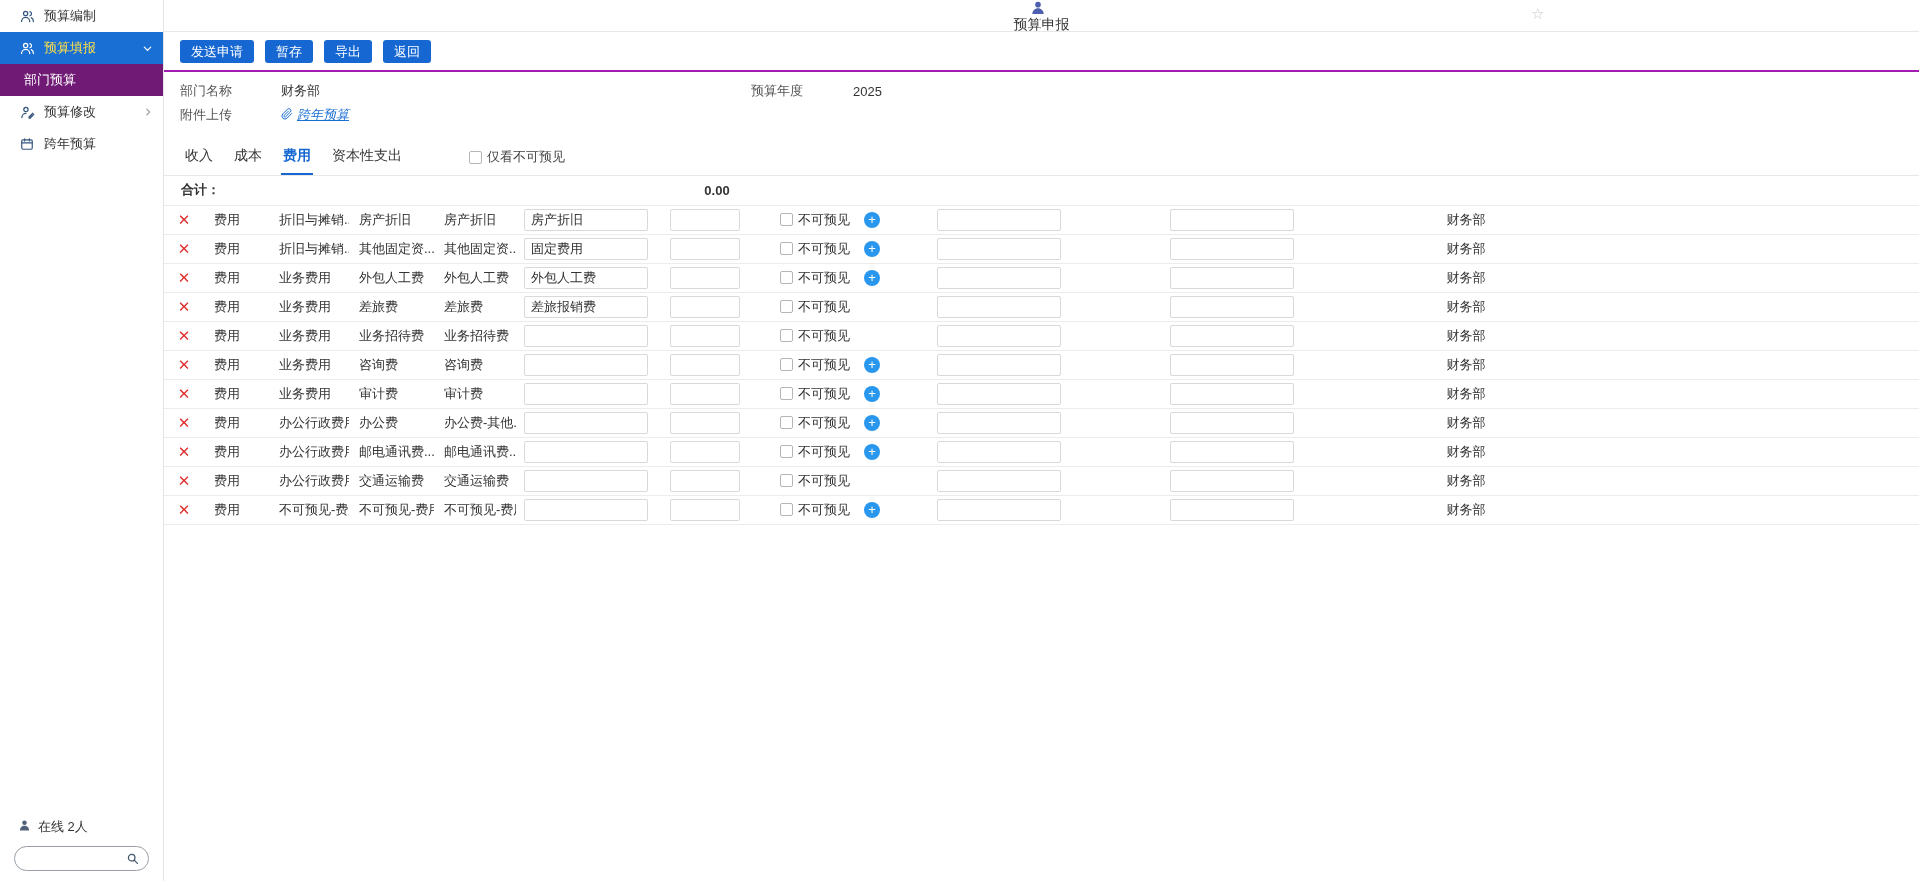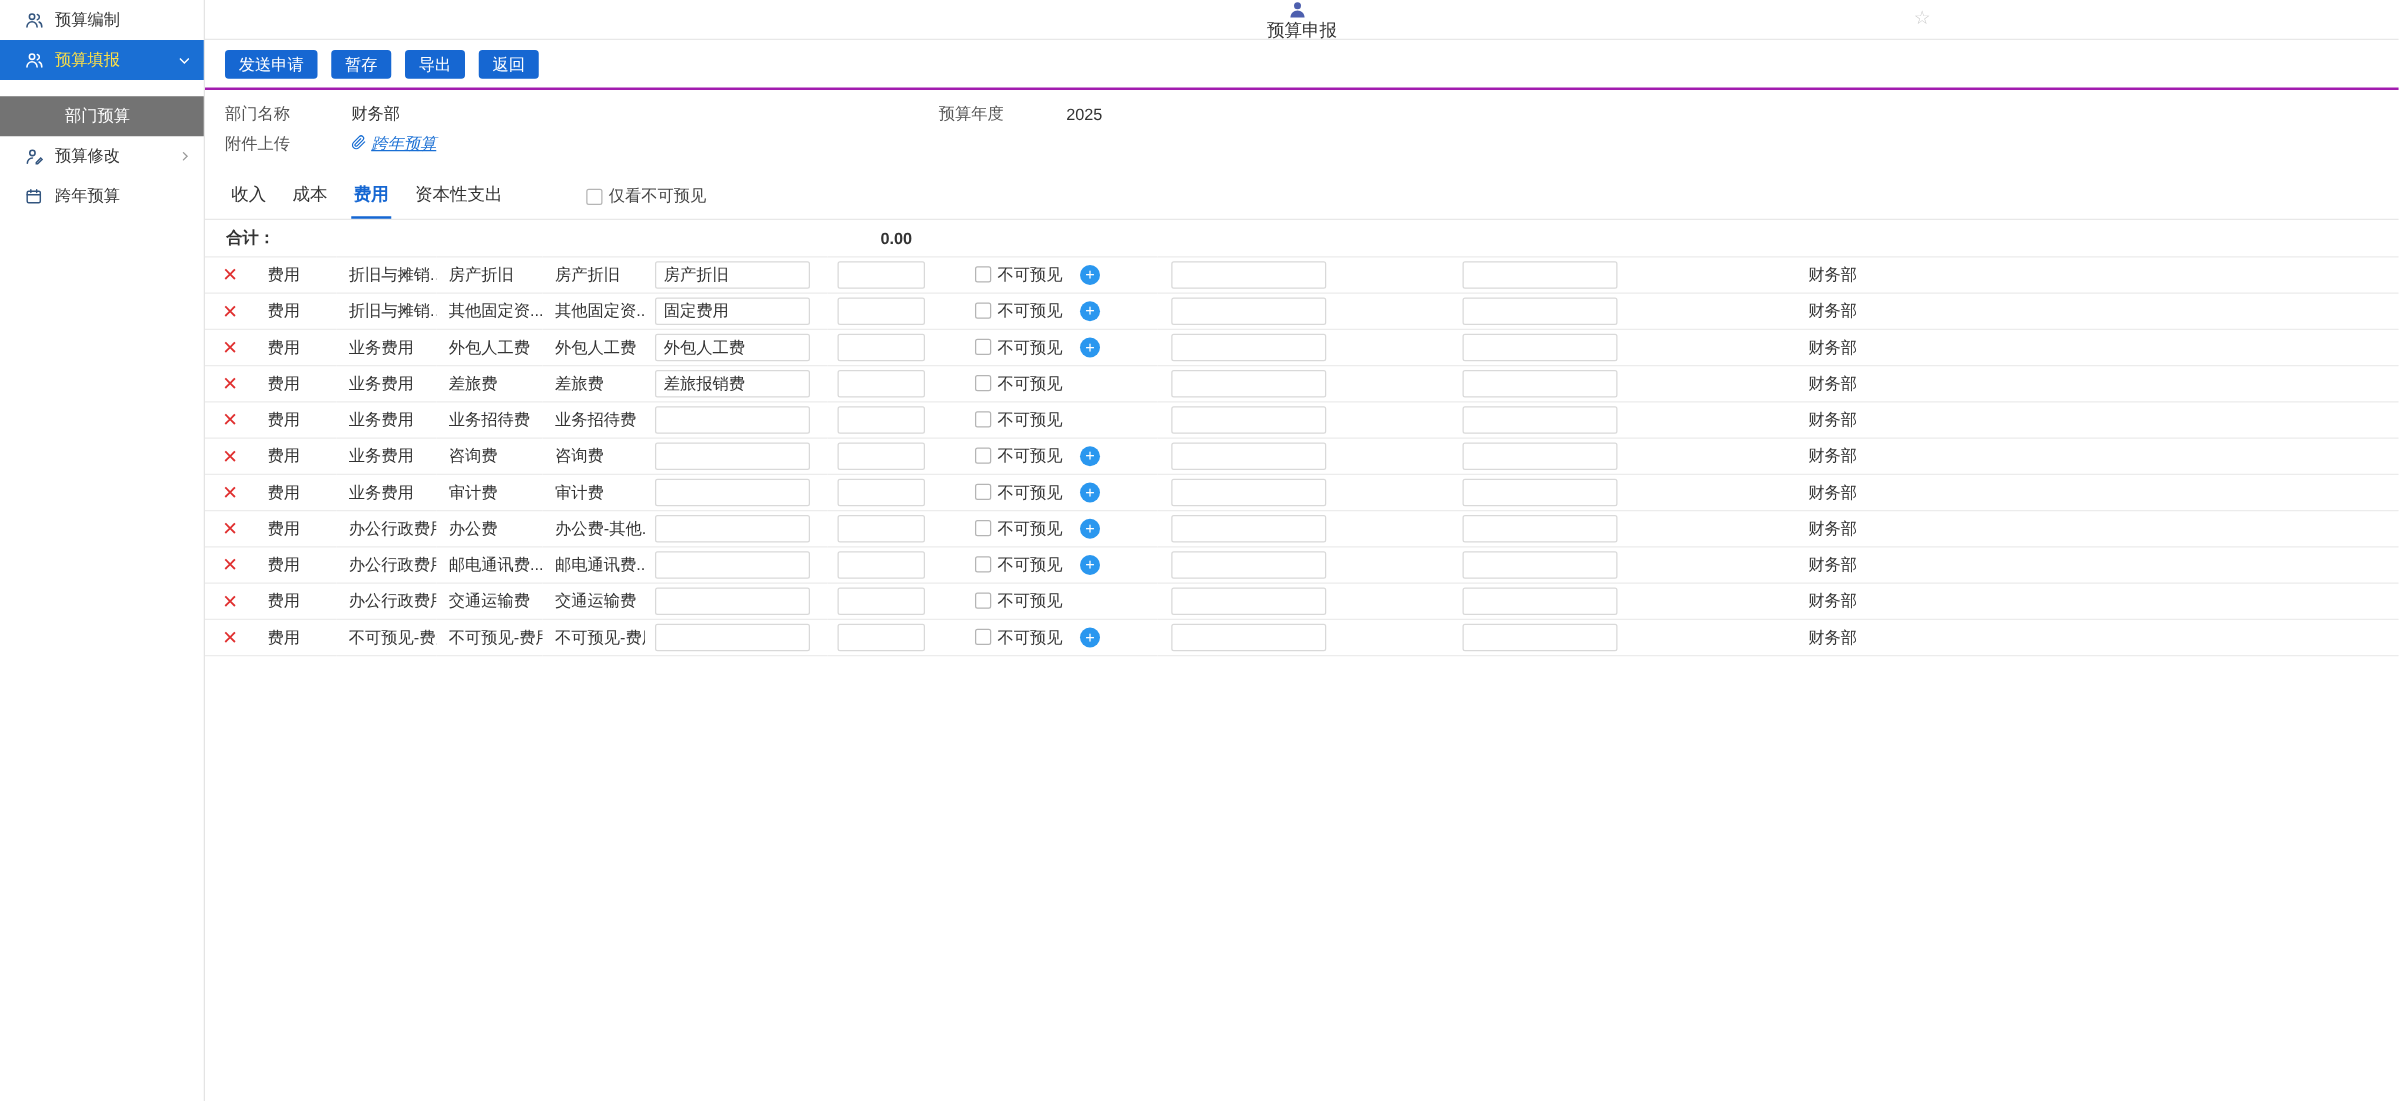--- a/index.html
+++ b/index.html
@@ -10,21 +10,21 @@
   }
   .app { display:flex; width:1919px; height:881px; }
 
   
   .sidebar { width:164px; flex:0 0 164px; border-right:1px solid #e4e4e4; position:relative; background:#fff; }
   .nav-item { height:32px; display:flex; align-items:center; padding:0 10px 0 20px; cursor:pointer; color:#333; font-size:13px; }
   .nav-item .nav-icon { width:15px; height:15px; margin-right:9px; display:inline-flex; align-items:center; }
   .nav-item .nav-label { flex:1; white-space:nowrap; }
   .nav-item .nav-chevron { margin-left:auto; display:inline-flex; }
   .nav-item.active { background:#1a6fd4; color:#fde047; }
-  .nav-item.child { padding-left:52px; background:#737373; color:#fff;margin-top:13px; }
+  .nav-item.child { padding-left:24px; background:#701a75; color:#fff; }
   .sidebar-bottom { position:absolute; left:0; right:0; bottom:10px; padding:0 14px; }
   .online-row { display:flex; align-items:center; gap:7px; margin-bottom:10px; padding-left:4px; }
   .search-box { height:25px; border:1px solid #9aa0a6; border-radius:13px; display:flex; align-items:center; padding:0 9px; background:#fff; }
   .search-box input { border:none; outline:none; flex:1; min-width:0; font-size:12px; font-family:inherit; background:transparent; }
   .search-box .search-glyph { display:inline-flex; }
 
   
   .main { flex:1; position:relative; min-width:0; }
   .titlebar { height:32px; border-bottom:1px solid #e8e8e8; display:flex; align-items:center; padding:0 16px; position:relative;flex-direction:column; }
   .titlebar .title-icon { display:inline-flex; margin-right:7px; }
@@ -134,20 +134,40 @@
     <div class="nav-item">
       <span class="nav-icon">
         <svg width="14" height="14" viewBox="0 0 24 24" fill="none" stroke="#33557f" stroke-width="2" stroke-linecap="round">
             <rect x="3" y="5" width="18" height="16" rx="2"></rect>
             <path d="M3 10h18M8 3v4M16 3v4"></path>
           </svg>
       </span>
       <span class="nav-label">跨年预算</span>
     </div>
 
+    <div class="sidebar-bottom">
+      <div class="online-row">
+        <span>
+          <svg width="13" height="13" viewBox="0 0 24 24" fill="#4f6078">
+              <circle cx="12" cy="7" r="4.2"></circle>
+              <path d="M3.5 21c0-4.7 3.8-8.5 8.5-8.5s8.5 3.8 8.5 8.5z"></path>
+            </svg>
+        </span>
+        <span>在线 2人</span>
+      </div>
+      <div class="search-box">
+        <input placeholder="" style="">
+        <span class="search-glyph">
+          <svg width="13" height="13" viewBox="0 0 24 24" fill="none" stroke="#45576e" stroke-width="2.4" stroke-linecap="round">
+              <circle cx="10.5" cy="10.5" r="6"></circle>
+              <path d="M15.5 15.5L21 21"></path>
+            </svg>
+        </span>
+      </div>
+    </div>
   </aside>
 
   <main class="main">
 
     <header class="titlebar">
       <span class="title-icon">
         <svg width="16" height="16" viewBox="0 0 24 24" fill="#4d5fae">
             <circle cx="12" cy="7" r="4.2"></circle>
             <path d="M3.5 21c0-4.7 3.8-8.5 8.5-8.5s8.5 3.8 8.5 8.5z"></path>
           </svg>

